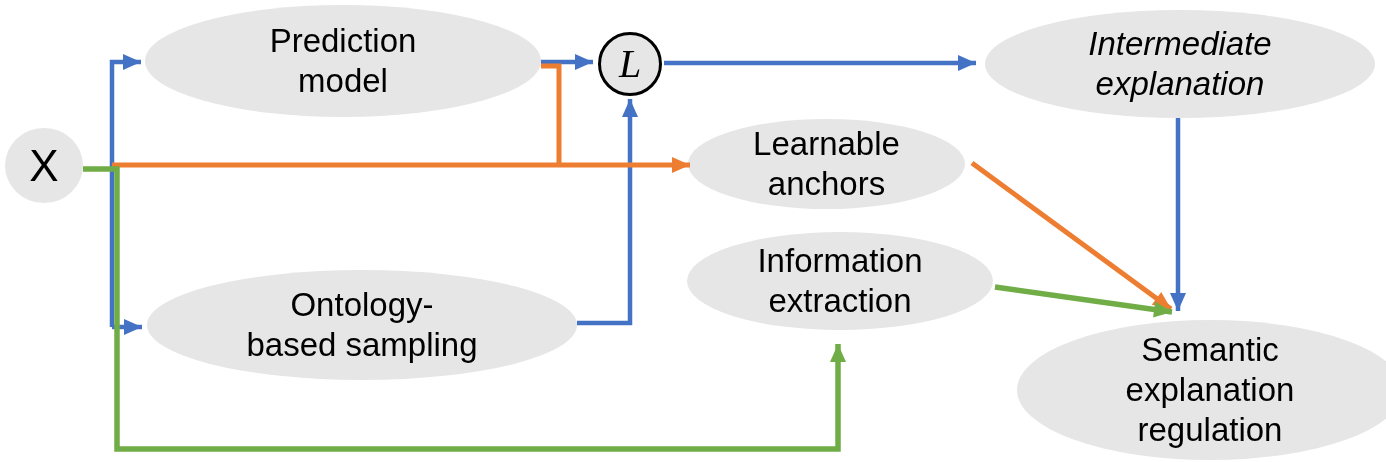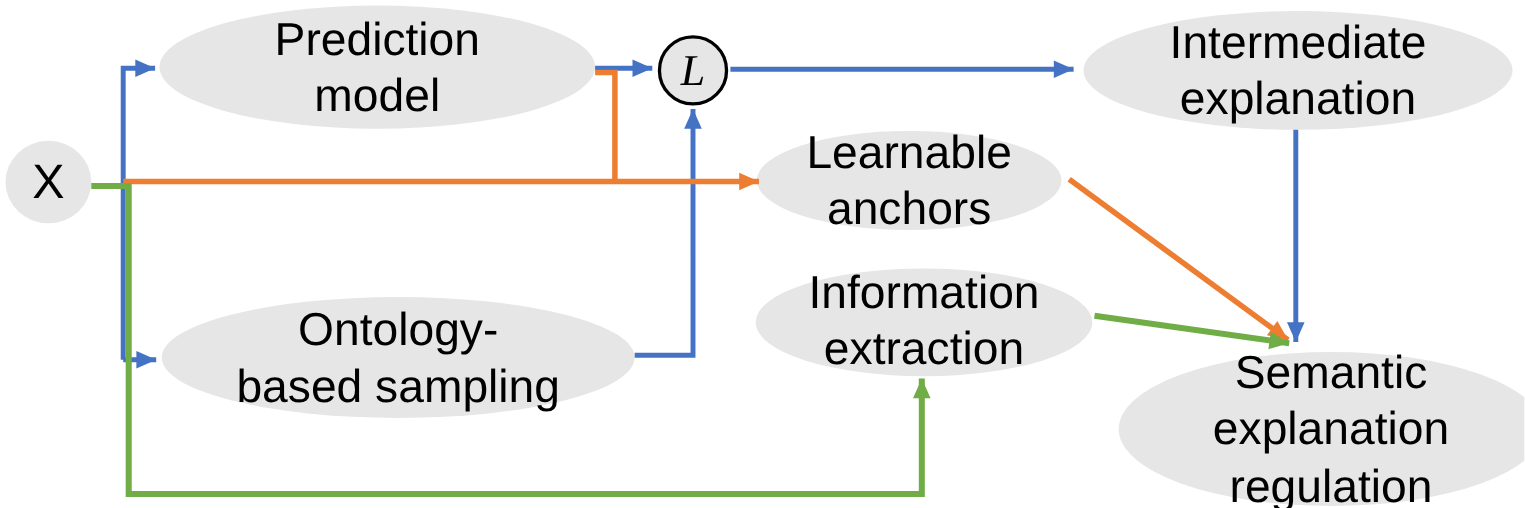--- a/index.html
+++ b/index.html
@@ -13,36 +13,36 @@
   }
   .node {
     position: absolute;
     background: #e7e6e6;
     border-radius: 50%;
     display: flex;
     align-items: center;
     justify-content: center;
     text-align: center;
     color: #000000;
-    font-size: 42px;
+    font-size: 33px;
     line-height: 1.22;
     white-space: pre-line;
     z-index: 1;
   }
   .node.small-label { font-size: 44px; }
   #node-x        { left: 5px;   top: 128px; width: 78px;  height: 75px; }
   #node-pred     { left: 145px; top: 5px;   width: 396px; height: 112px; }
   #node-loss     { left: 598px; top: 32px;  width: 64px;  height: 64px;
                    border: 3px solid #000000; box-sizing: border-box;
                    font-family: "Liberation Serif", serif; font-style: italic;
                    font-size: 40px; }
-  #node-inter    { left: 985px; top: 10px;  width: 390px; height: 108px; }
+  #node-inter    { left: 985px; top: 10px;  width: 390px; height: 108px; font-style: italic; }
   #node-anchors  { left: 688px; top: 119px; width: 277px; height: 90px; }
   #node-ontology { left: 147px; top: 270px; width: 430px; height: 110px; justify-content: center; }
-  #node-info     { left: 687px; top: 244px; width: 306px; height: 98px; align-items: flex-end; }
+  #node-info     { left: 687px; top: 232px; width: 306px; height: 98px; }
   #node-semantic { left: 1017px; top: 320px; width: 386px; height: 140px; }
   #edges-svg {
     position: absolute;
     left: 0; top: 0;
     z-index: 2;
     pointer-events: none;
   }
   #edges-svg path.edge { fill: none; stroke-linejoin: miter; }
   .w-blue   { stroke-width: 4.5px; }
   .w-orange { stroke-width: 5px; }

